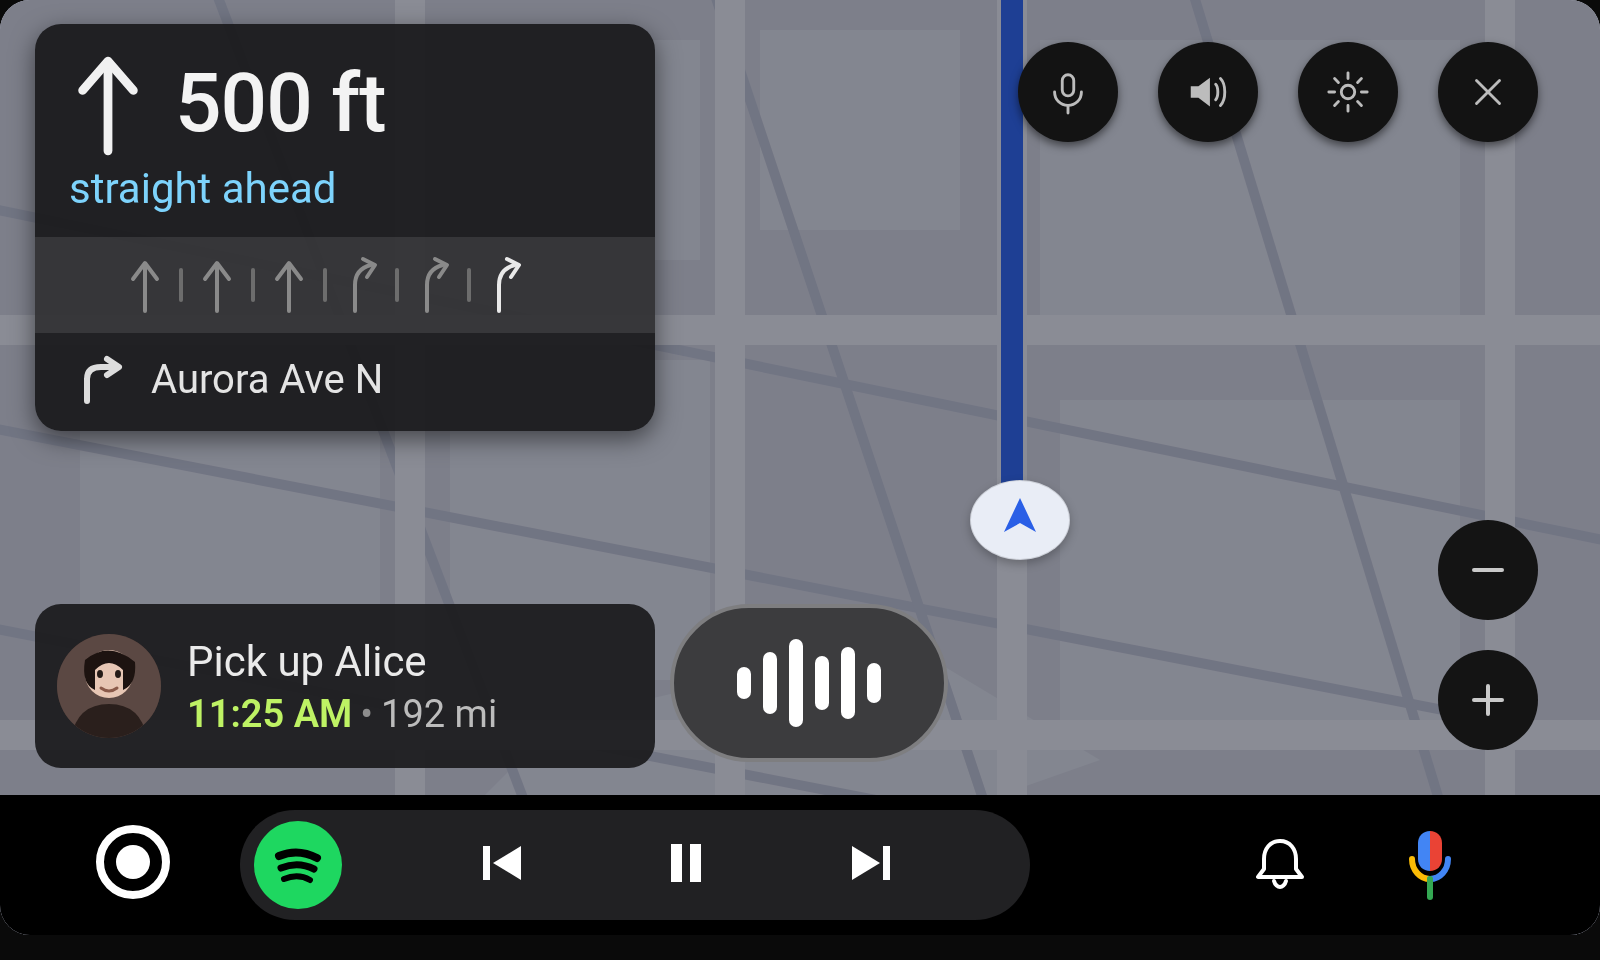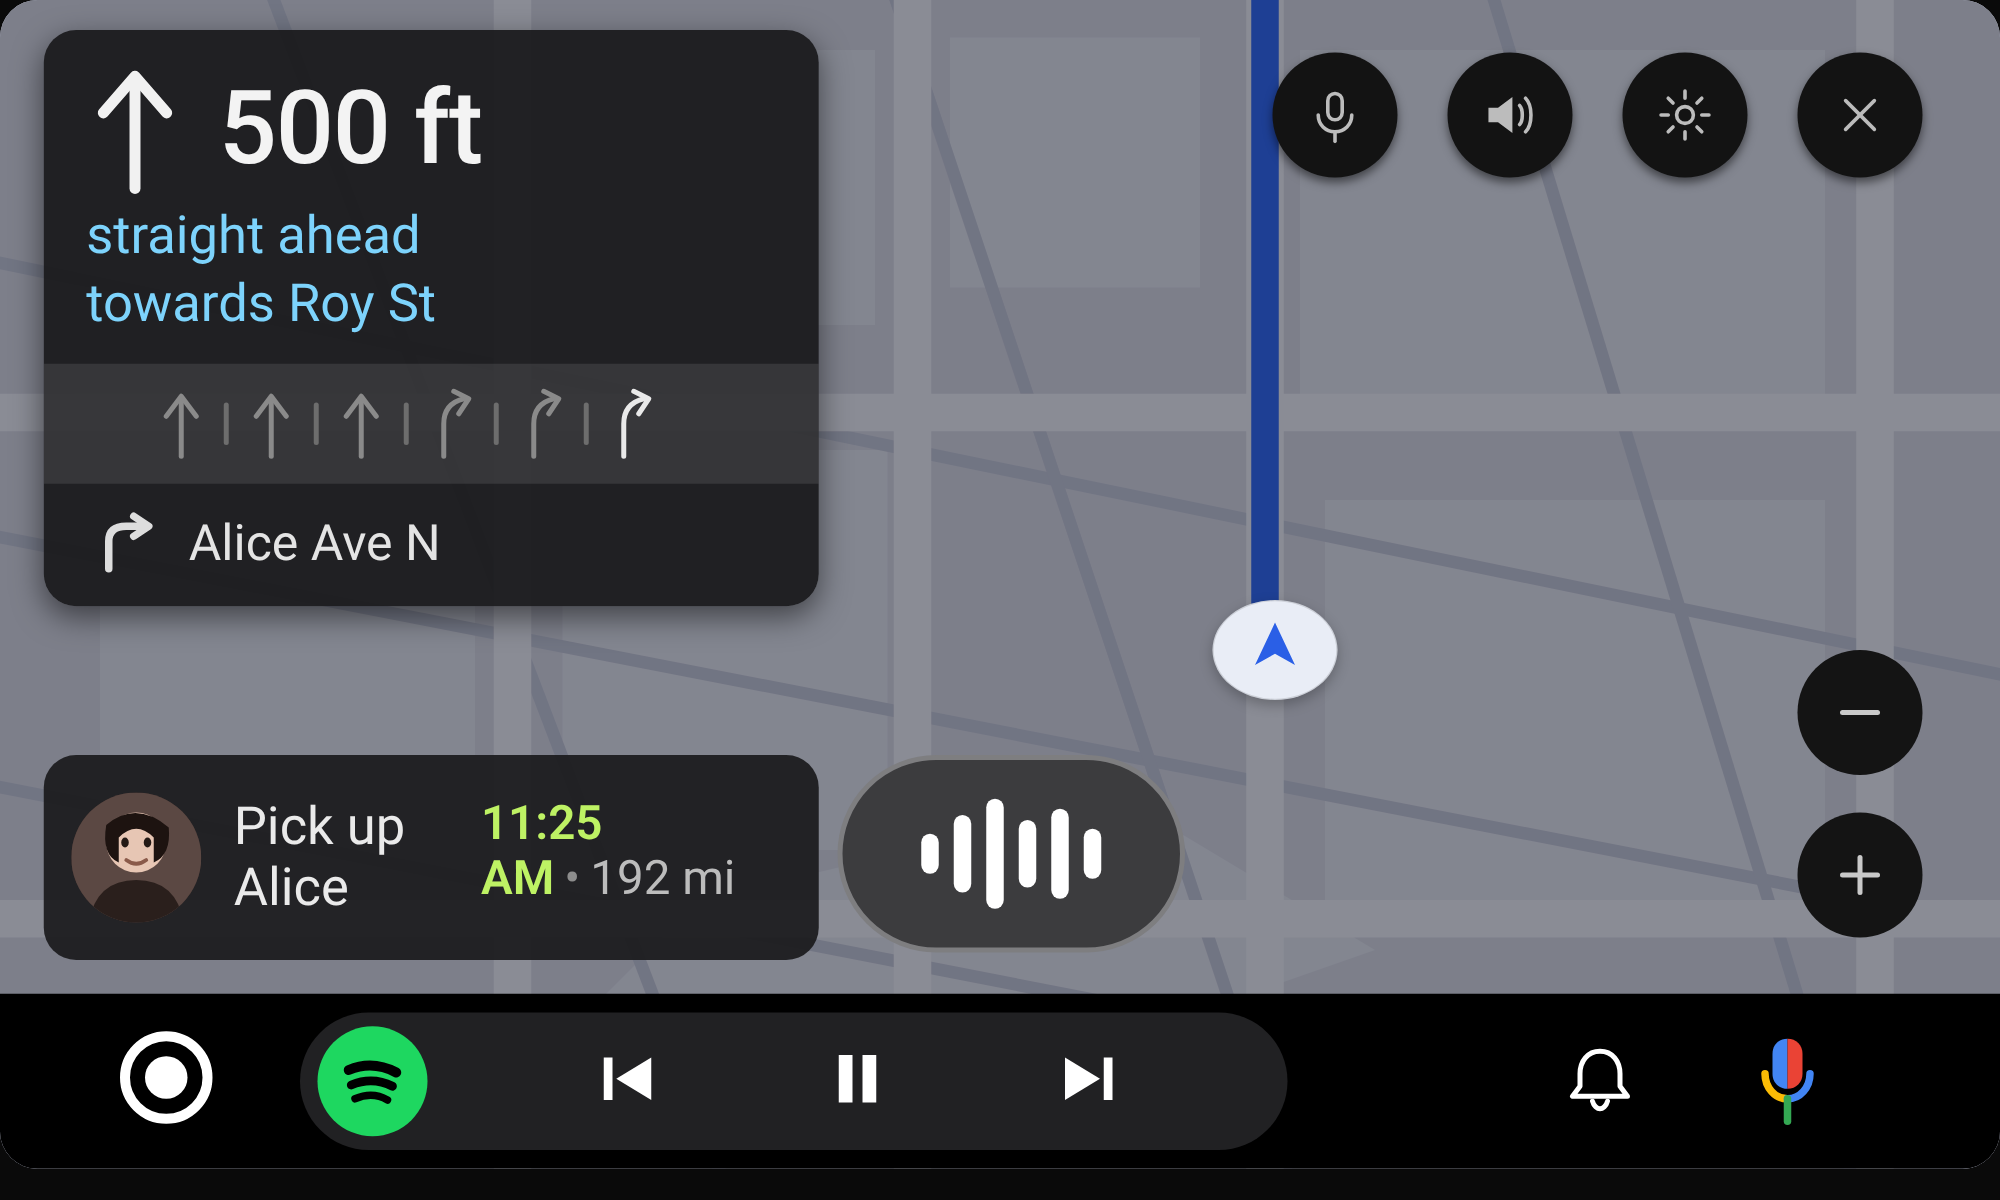--- a/index.html
+++ b/index.html
@@ -36,21 +36,21 @@
   .lane-arrow.on svg{stroke:#e9e9e9;fill:#e9e9e9;}
   .lane-sep{width:4px;height:34px;background:#6d6d6d;border-radius:2px;}
   .next{display:flex;align-items:center;gap:26px;padding:22px 28px 26px 40px;}
   .next svg{width:50px;height:50px;stroke:#dddddd;fill:none;stroke-width:6;stroke-linecap:round;stroke-linejoin:round;}
   .next-road{font-size:40px;color:#e4e4e4;}
 
   
   .task{position:absolute;left:35px;top:604px;width:620px;height:164px;border-radius:26px;background:rgba(26,26,28,0.92);display:flex;align-items:center;padding:0 22px;box-sizing:border-box;gap:26px;}
   .avatar{width:104px;height:104px;border-radius:50%;overflow:hidden;background:#3b2d2b;flex:0 0 auto;}
   .avatar svg{width:100%;height:100%;display:block;}
-  .task-t{display:flex;flex-direction:row;gap:6px;}
+  .task-t{display:flex;flex-direction:column;gap:6px;}
   .task-title{font-size:42px;color:#eaeaea;}
   .task-sub{font-size:38px;color:#bcbcbc;}
   .task-sub .time{font-weight:600;color:#bef264;}
   .task-sub .dot{margin:0 8px;color:#8d8d8d;}
 
   
   .voice{position:absolute;left:670px;top:604px;width:270px;height:150px;border-radius:80px;background:#3c3c3e;border:4px solid #7e7e80;display:flex;align-items:center;justify-content:center;gap:12px;}
   .vbar{width:14px;background:#fff;border-radius:8px;}
 
   
@@ -162,21 +162,20 @@
     <div class="dir-top">
       <div class="dir-row1">
         <svg viewBox="0 0 80 110">
           <line x1="40" y1="104" x2="40" y2="14"></line>
           <polyline points="14,42 40,12 66,42"></polyline>
         </svg>
         <div class="dist">500 ft</div>
       </div>
       <div class="dir-text">
         <span>straight ahead</span><br>
-        <span>towards Roy St</span>
       </div>
     </div>
     <div class="lanes">
       <div class="lane-arrow"><svg viewBox="0 0 40 60">
               <line x1="20" y1="56" x2="20" y2="10"></line>
               <polyline points="8,24 20,8 32,24" fill="none"></polyline>
             </svg></div>
       <div class="lane-sep"></div>
       <div class="lane-arrow"><svg viewBox="0 0 40 60">
               <line x1="20" y1="56" x2="20" y2="10"></line>
@@ -201,21 +200,21 @@
       <div class="lane-arrow on"><svg viewBox="0 0 40 60">
               <path d="M14 56 V30 Q14 14 30 10" fill="none"></path>
               <polyline points="22,4 34,10 26,22" fill="none"></polyline>
             </svg></div>
     </div>
     <div class="next">
       <svg viewBox="0 0 50 50">
         <path d="M12 46 V24 Q12 12 26 12 H40"></path>
             <polyline points="32,4 44,12 32,20"></polyline>
       </svg>
-      <div class="next-road">Alice Ave N</div>
+      <div class="next-road">Aurora Ave N</div>
     </div>
   </div>
 
   <div class="task">
     <div class="avatar">
       <svg viewBox="0 0 104 104">
         <rect width="104" height="104" fill="#5b4843"></rect>
         <circle cx="52" cy="40" r="24" fill="#e7c6b4"></circle>
         <path d="M28 26 Q52 6 78 28 Q80 50 66 56 L66 36 Q52 22 38 36 L38 56 Q24 50 28 26Z" fill="#1d1310"></path>
         <path d="M14 104 Q20 70 52 70 Q84 70 90 104 Z" fill="#2a1f1c"></path>

